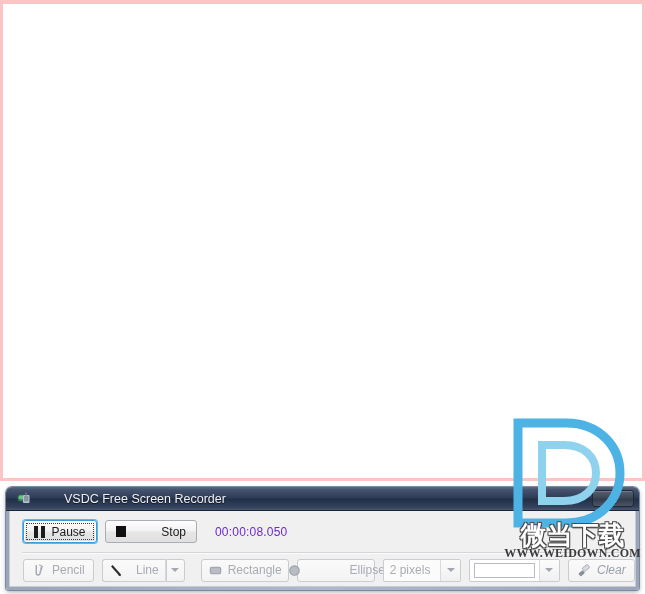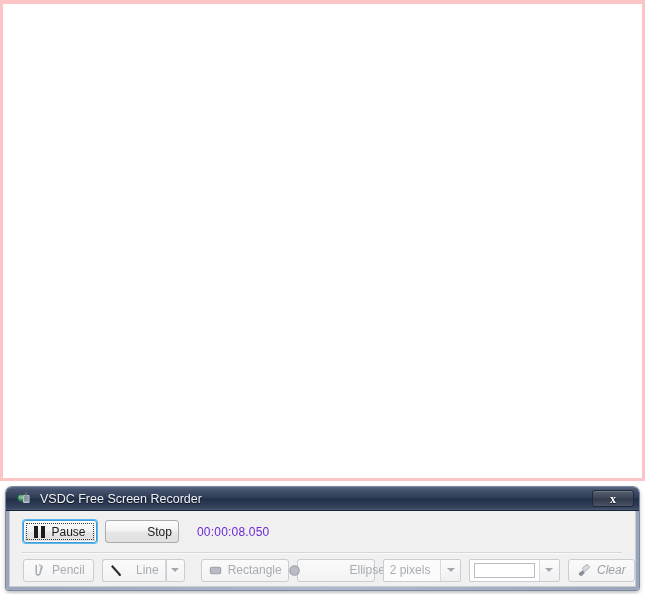--- a/index.html
+++ b/index.html
@@ -104,20 +104,21 @@
         #5c6a84 0%,
         #45536e 12%,
         #2e3b55 48%,
         #222f48 52%,
         #35425c 88%,
         #4a5870 100%);
     border-bottom: 1px solid #1a2438;
     display: flex;
     align-items: center;
     z-index: 2;
+    gap: 24px;
   }
   #title-icon {
     width: 16px; height: 16px;
     margin-left: 10px;
     position: relative;
     flex: 0 0 auto;
   }
   #title-text {
     margin-left: 8px;
     color: #eef2f8;
@@ -203,21 +204,21 @@
     pointer-events: none;
   }
   .btn.disabled {
     color: #a8acb3;
     border-color: #c9ccd1;
     background: linear-gradient(to bottom, #fafafa 0%, #f3f3f3 100%);
     cursor: default;
   }
 
   #pause-button { position: relative; width: 74px; margin-right: 8px; }
-  #stop-button  { width: 74px; margin-right: 18px; gap: 35px; }
+  #stop-button  { width: 92px; margin-right: 18px; gap: 35px; }
 
   .icon-pause {
     display: inline-flex; gap: 3px; align-items: center;
   }
   .icon-pause i {
     display: block; width: 4px; height: 12px; background: #1b1b1b;
   }
   .icon-stop {
     display: block; width: 11px; height: 11px; background: #101010;
   }
@@ -312,20 +313,28 @@
   
   .glyph { width: 15px; height: 15px; flex: 0 0 auto; display:block; }
 </style>
 </head>
 <body>
 
 <div id="screen">
 
   <div id="capture-region"></div>
 
+  <div id="watermark">
+    <svg class="wm-d" width="120" height="118" viewBox="0 0 120 118">
+      <path d="M10 8 L10 108 M10 8 L58 8 C92 8 112 32 112 58 C112 84 92 108 58 108 L10 108" fill="none" stroke="#4cb3e4" stroke-width="9" stroke-linecap="square"></path>
+      <path d="M34 30 L34 86 M34 30 L56 30 C76 30 88 42 88 58 C88 74 76 86 56 86 L34 86" fill="none" stroke="#8fd2ee" stroke-width="8" stroke-linecap="square"></path>
+    </svg>
+    <div class="wm-cn">微当下载</div>
+    <div class="wm-url">WWW.WEIDOWN.COM</div>
+  </div>
 
   <div id="recorder-window">
     <div id="window-frame"></div>
 
     <div id="title-bar">
       <span id="title-icon">
         <svg width="16" height="16" viewBox="0 0 16 16">
           <ellipse cx="5.5" cy="7" rx="4" ry="3.4" fill="#2f7f4f"></ellipse>
           <ellipse cx="5.2" cy="6.4" rx="2.6" ry="2.1" fill="#6ec08a"></ellipse>
           <rect x="7" y="4" width="6.5" height="8" rx="1" fill="#b9c4cf"></rect>

